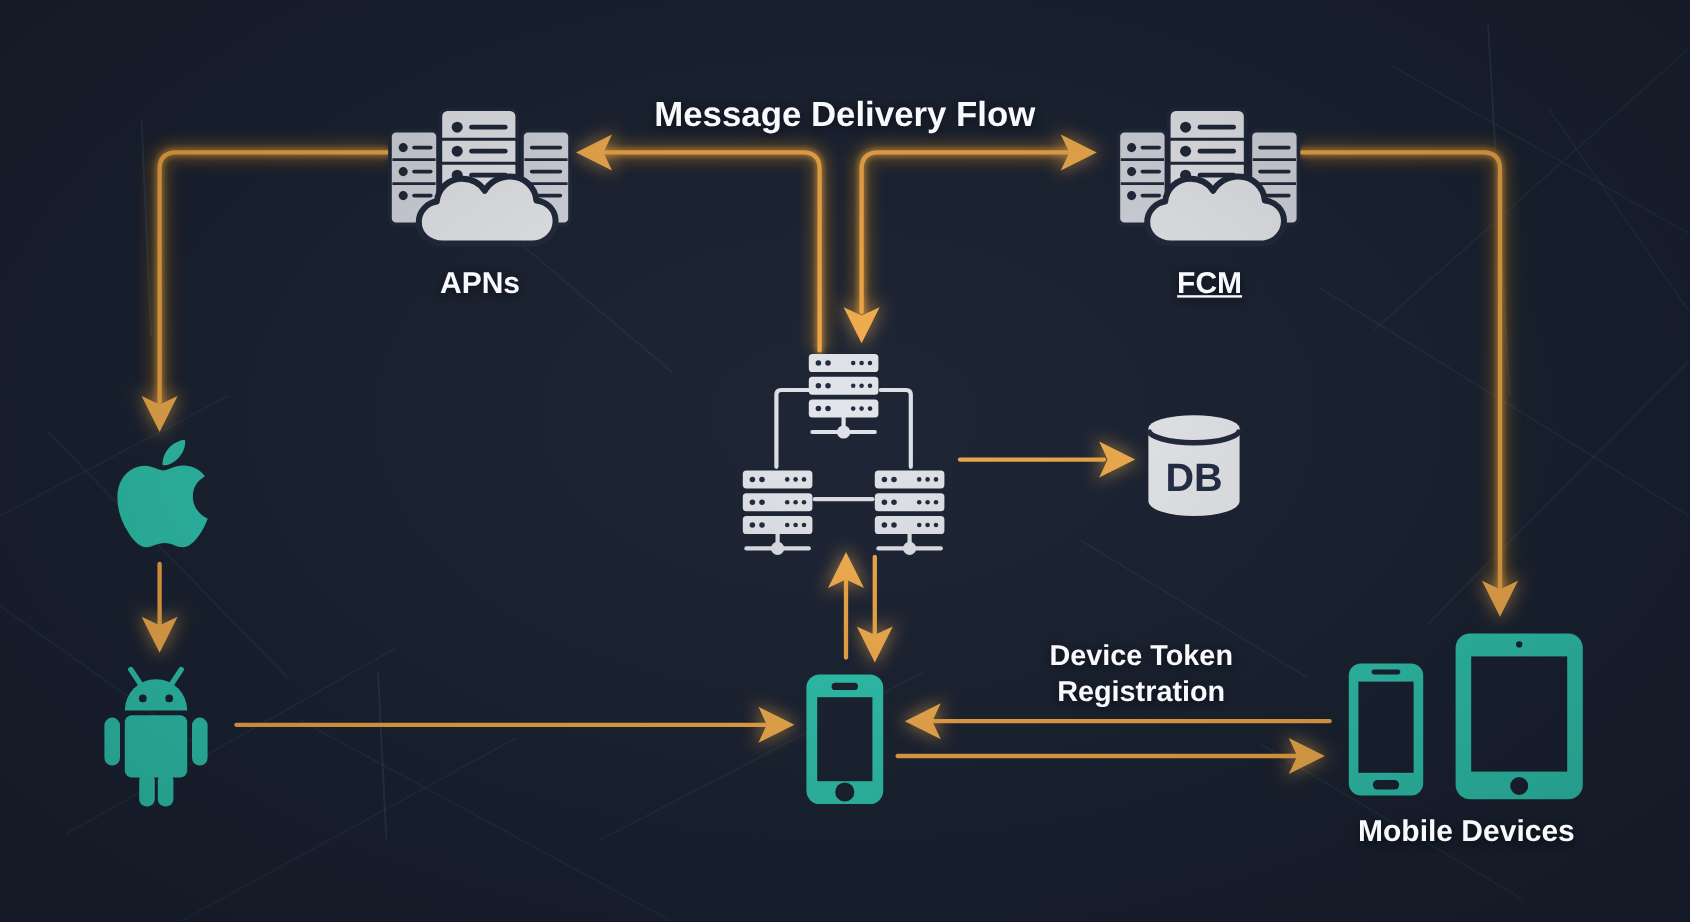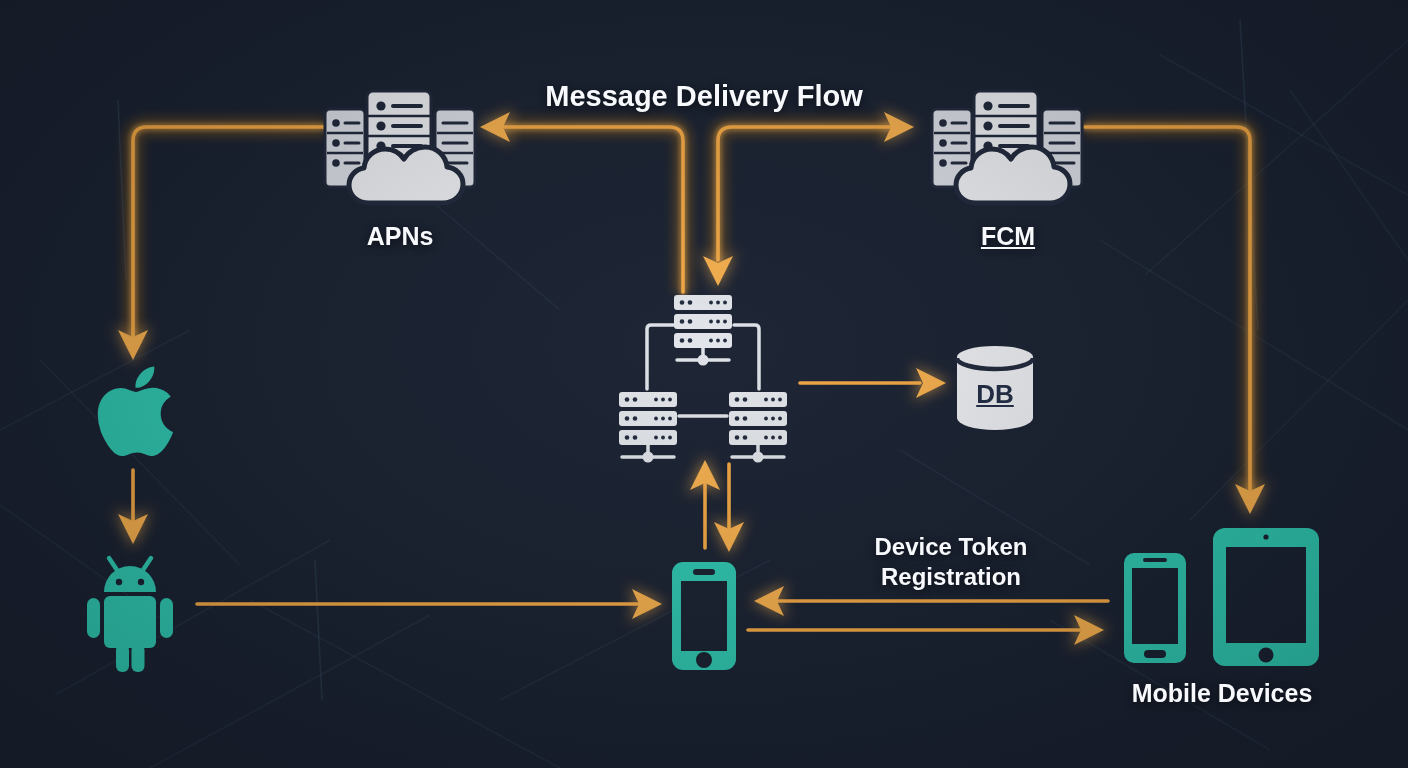--- a/index.html
+++ b/index.html
@@ -10,21 +10,21 @@
   html,body{margin:0;padding:0;background:#10151f;}
   .stage{position:relative;width:1408px;height:768px;background:var(--background);
          overflow:hidden;font-family:"Liberation Sans",sans-serif;}
   .stage::after{content:"";position:absolute;inset:0;pointer-events:none;
      background:radial-gradient(ellipse at 50% 45%, rgba(255,255,255,0.02), rgba(0,0,0,0.25) 95%);}
   svg.layer{position:absolute;left:0;top:0;}
   .label{position:absolute;transform:translateX(-50%);color:var(--textLight);font-weight:bold;
          text-align:center;text-shadow:0 2px 8px rgba(0,0,0,.55);white-space:nowrap;z-index:3;}
   .title{font-size:29px;}
   .node-label{font-size:25px;}
-  .db-label{font-size:26px;color:var(--textDark);text-shadow:none;text-decoration:underline;}
+  .db-label{font-size:33px;color:var(--textDark);text-shadow:none;}
   .anno{font-size:24px;line-height:30px;}
   
   .pat{stroke:var(--pattern);stroke-width:1.5;opacity:.14;}
   .pat2{stroke:var(--pattern);stroke-width:1.5;opacity:.24;}
   .trail{stroke:var(--trail);stroke-width:20;opacity:.42;fill:none;filter:url(#blur5);}
   .coreGlow{stroke:var(--accentBright);stroke-width:8;opacity:.45;fill:none;filter:url(#blur2);stroke-linecap:round;}
   .core{stroke:var(--accent);stroke-width:3.6;fill:none;stroke-linecap:round;}
   .ahGlow{fill:var(--accentBright);opacity:.55;filter:url(#blur7);}
   .ah{fill:var(--accentBright);}
   .twr{fill:var(--serverMid);stroke:var(--outline);stroke-width:3;}

